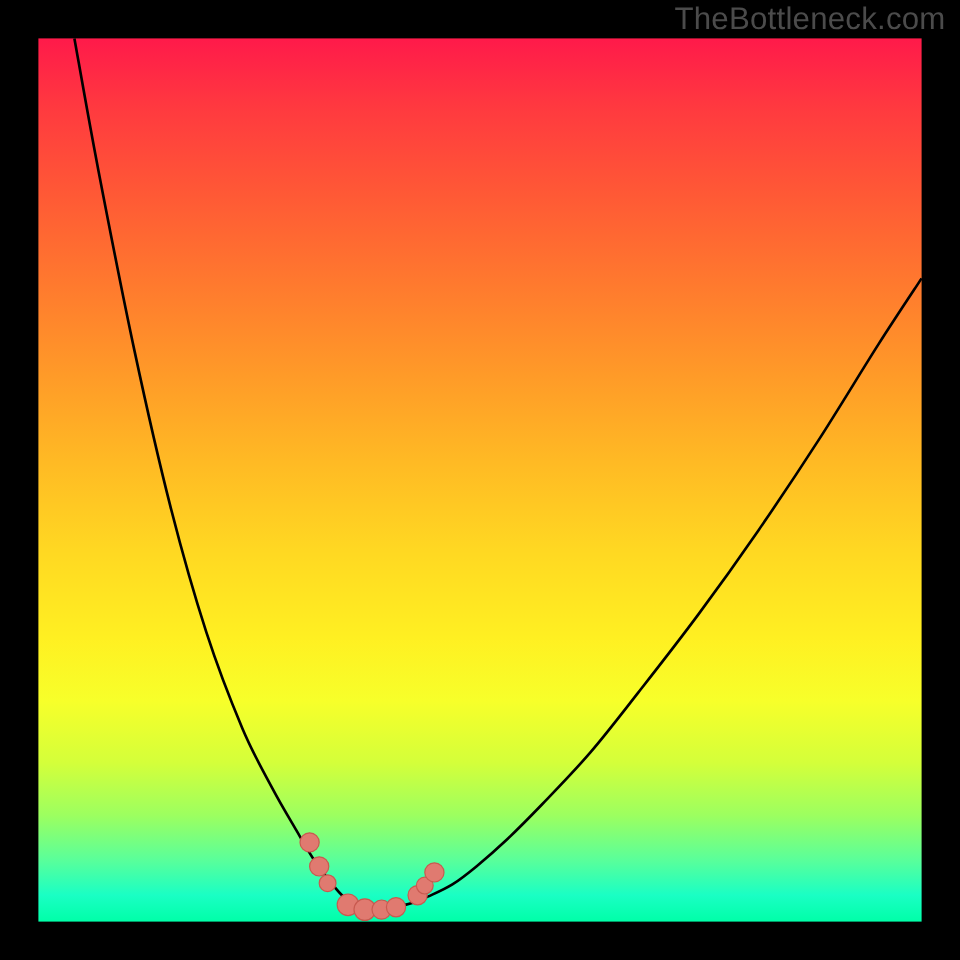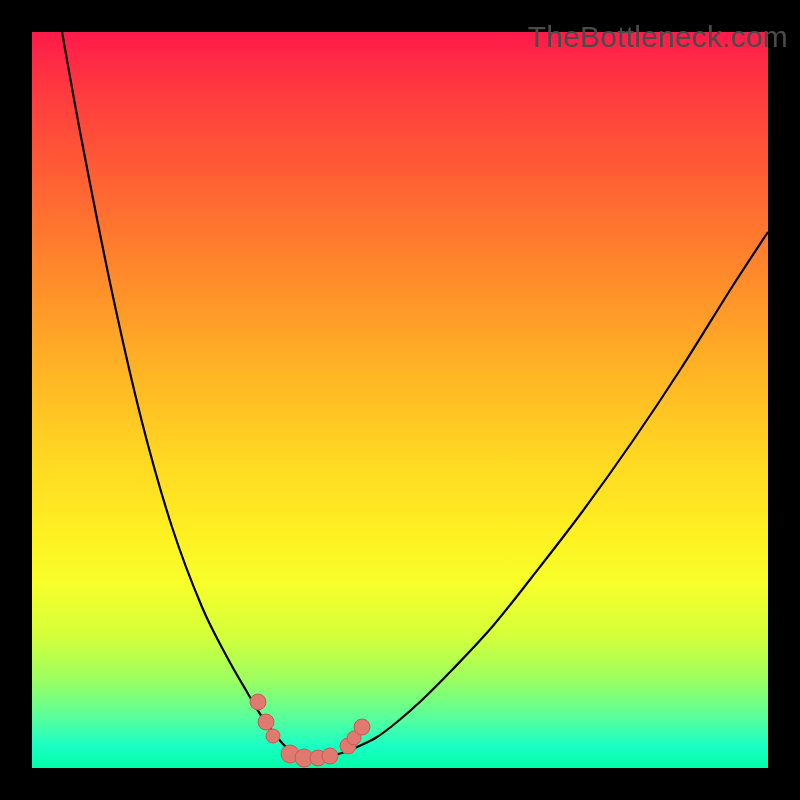--- a/index.html
+++ b/index.html
@@ -7,24 +7,24 @@
     padding: 0;
     width: 800px;
     height: 800px;
     background: #000;
     position: relative;
     font-family: Arial, Helvetica, sans-serif;
     overflow: hidden;
   }
   .attribution {
     position: absolute;
-    top: 20px;
+    top: 0;
     right: 12px;
     color: #4b4b4b;
-    font-size: 30px;
+    font-size: 26px;
     font-weight: 500;
     letter-spacing: 0.2px;
     z-index: 10;
   }
   .frame {
     position: absolute;
     left: 32px;
     top: 32px;
     width: 736px;
     height: 736px;

